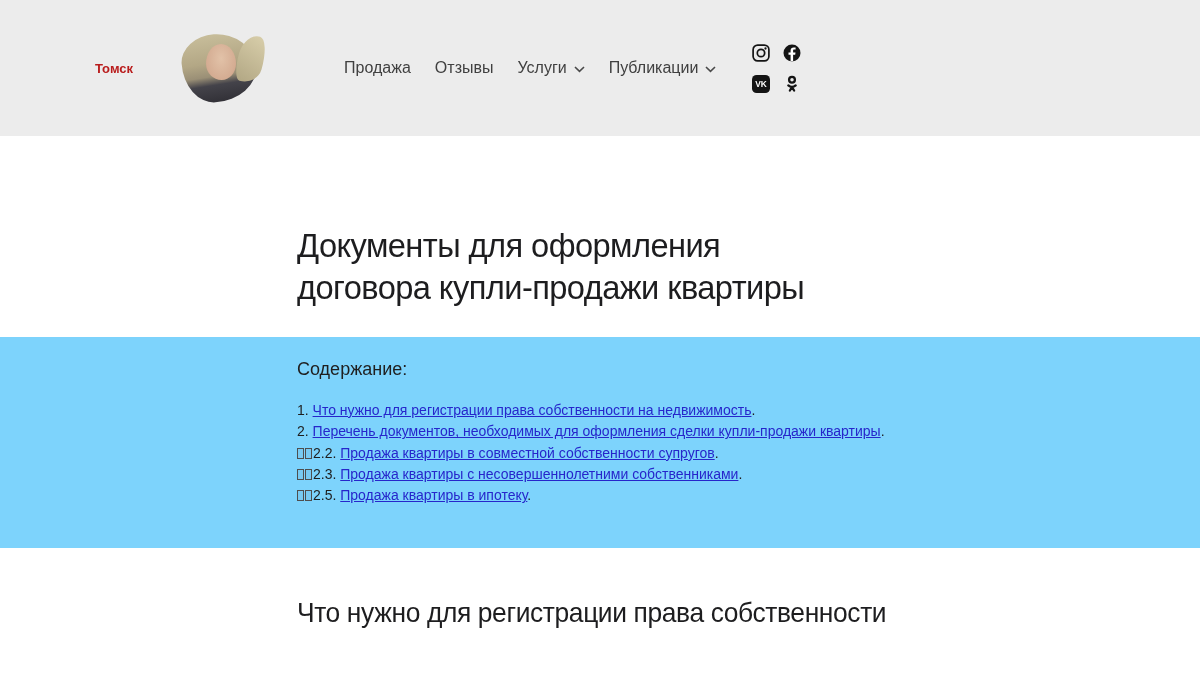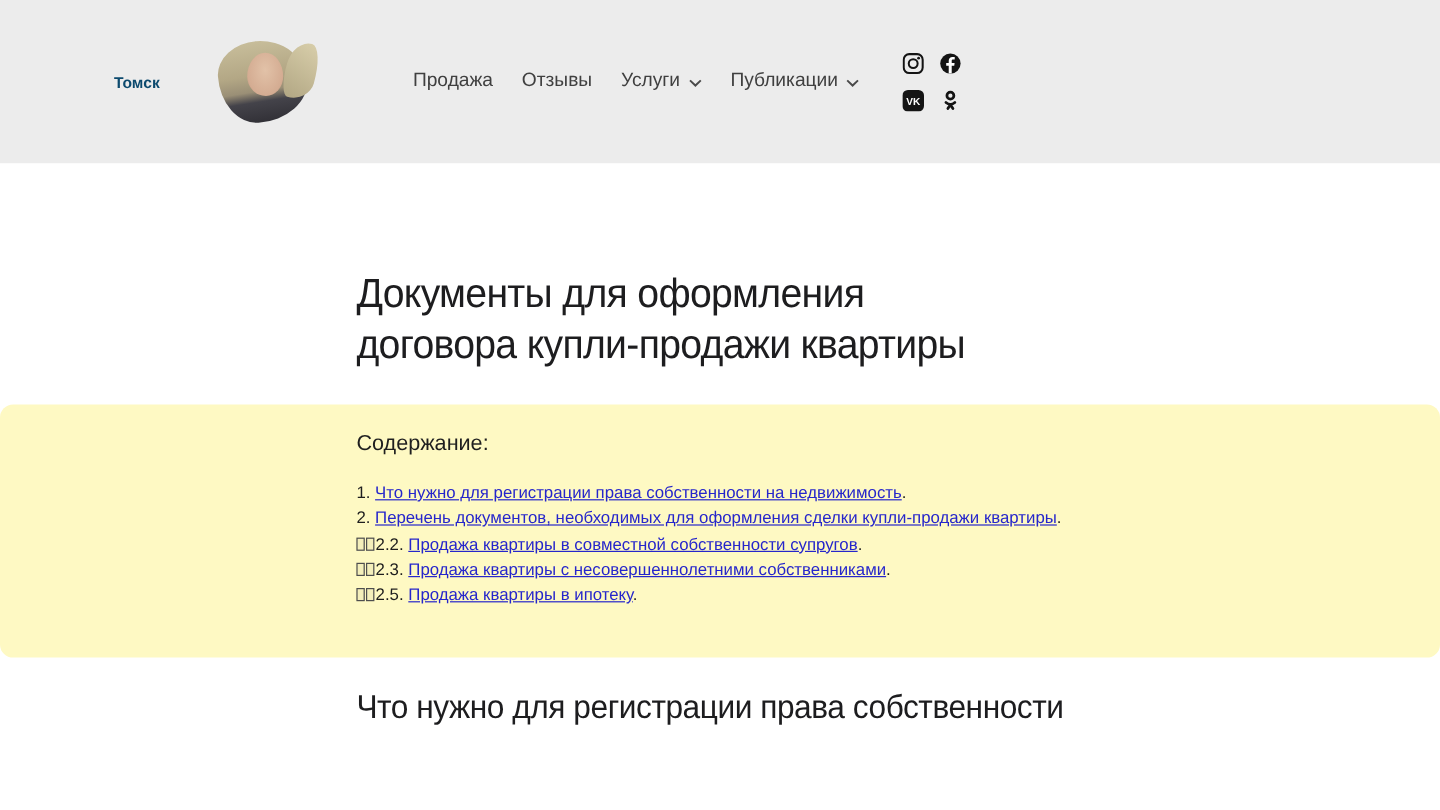--- a/index.html
+++ b/index.html
@@ -5,21 +5,21 @@
   html,body{margin:0;padding:0;}
   body{
     width:1200px;height:675px;overflow:hidden;background:#ffffff;
     font-family:"Liberation Sans",sans-serif;color:#1e1e1e;
   }
   
   .site-header{
     height:136px;background:#ececec;display:flex;align-items:center;
     padding:0 97px 0 95px;box-sizing:border-box;
   }
-  .city{font-size:13px;font-weight:bold;color:#0c4a6e;flex:none;}
+  .city{font-size:13px;font-weight:bold;color:#b91c1c;flex:none;}
   .avatar{position:relative;width:82px;height:74px;margin-left:47px;flex:none;cursor:pointer;}
   .avatar .blob{
     position:absolute;left:2px;top:3px;width:74px;height:68px;
     background:linear-gradient(175deg,#c9bf9c 0%,#b3a785 42%,#9a8f76 60%,#44434a 72%,#2e2d33 100%);
     border-radius:46% 54% 58% 42%/40% 52% 48% 60%;transform:rotate(-4deg);
   }
   .avatar .face{
     position:absolute;left:26px;top:13px;width:30px;height:36px;
     background:radial-gradient(ellipse at 50% 40%,#e2c2a8 0%,#d4ac92 70%,#b98f78 100%);
     border-radius:50% 50% 48% 52%/55% 55% 45% 45%;
@@ -37,30 +37,30 @@
   .phone-icon{display:inline-flex;transform:rotate(-6deg);}
   .phone-link{font-size:17px;font-weight:bold;color:#2626cb;text-decoration:underline;cursor:pointer;white-space:nowrap;}
   .social{display:grid;grid-template-columns:18px 18px;grid-auto-rows:18px;gap:13px;margin-left:36px;flex:none;}
   .social a{display:inline-flex;width:18px;height:18px;cursor:pointer;justify-content:center;}
   
   .title-section{padding:88px 0 0 297px;}
   h1.page-title{
     margin:0 0 29px 0;max-width:560px;font-size:34px;line-height:42px;font-weight:400;
     letter-spacing:-0.6px;color:#1d1d1f;transform:scaleX(0.96);transform-origin:left top;
   }
-  .toc-band{background:#fef9c3;padding:22px 0 42px 297px;box-sizing:border-box;border-radius:11px;}
+  .toc-band{background:#7dd3fc;padding:22px 0 42px 297px;box-sizing:border-box;}
   .toc-heading{font-size:18px;color:#1f1f1f;margin:0 0 20px 0;font-weight:400;}
   .toc-list{font-size:14px;line-height:21.3px;color:#1e1e1e;}
   .toc-list a{color:#2626cb;text-decoration:underline;cursor:pointer;}
   .tofu{
     display:inline-block;width:7px;height:11px;box-sizing:border-box;
     border:1px solid #4e4e4e;background:rgba(0,0,0,0.04);
     margin:0 1px -1px 0;
   }
-  .section2{padding:24px 0 0 297px;}
+  .section2{padding:48px 0 0 297px;}
   h2.section-heading{
     margin:0;font-size:27.5px;line-height:33px;font-weight:400;letter-spacing:-0.4px;
     color:#1d1d1f;transform:scaleX(0.96);transform-origin:left top;white-space:nowrap;
   }
 </style>
 </head>
 <body>
 
 <header class="site-header">
   <span class="city">Томск</span>

